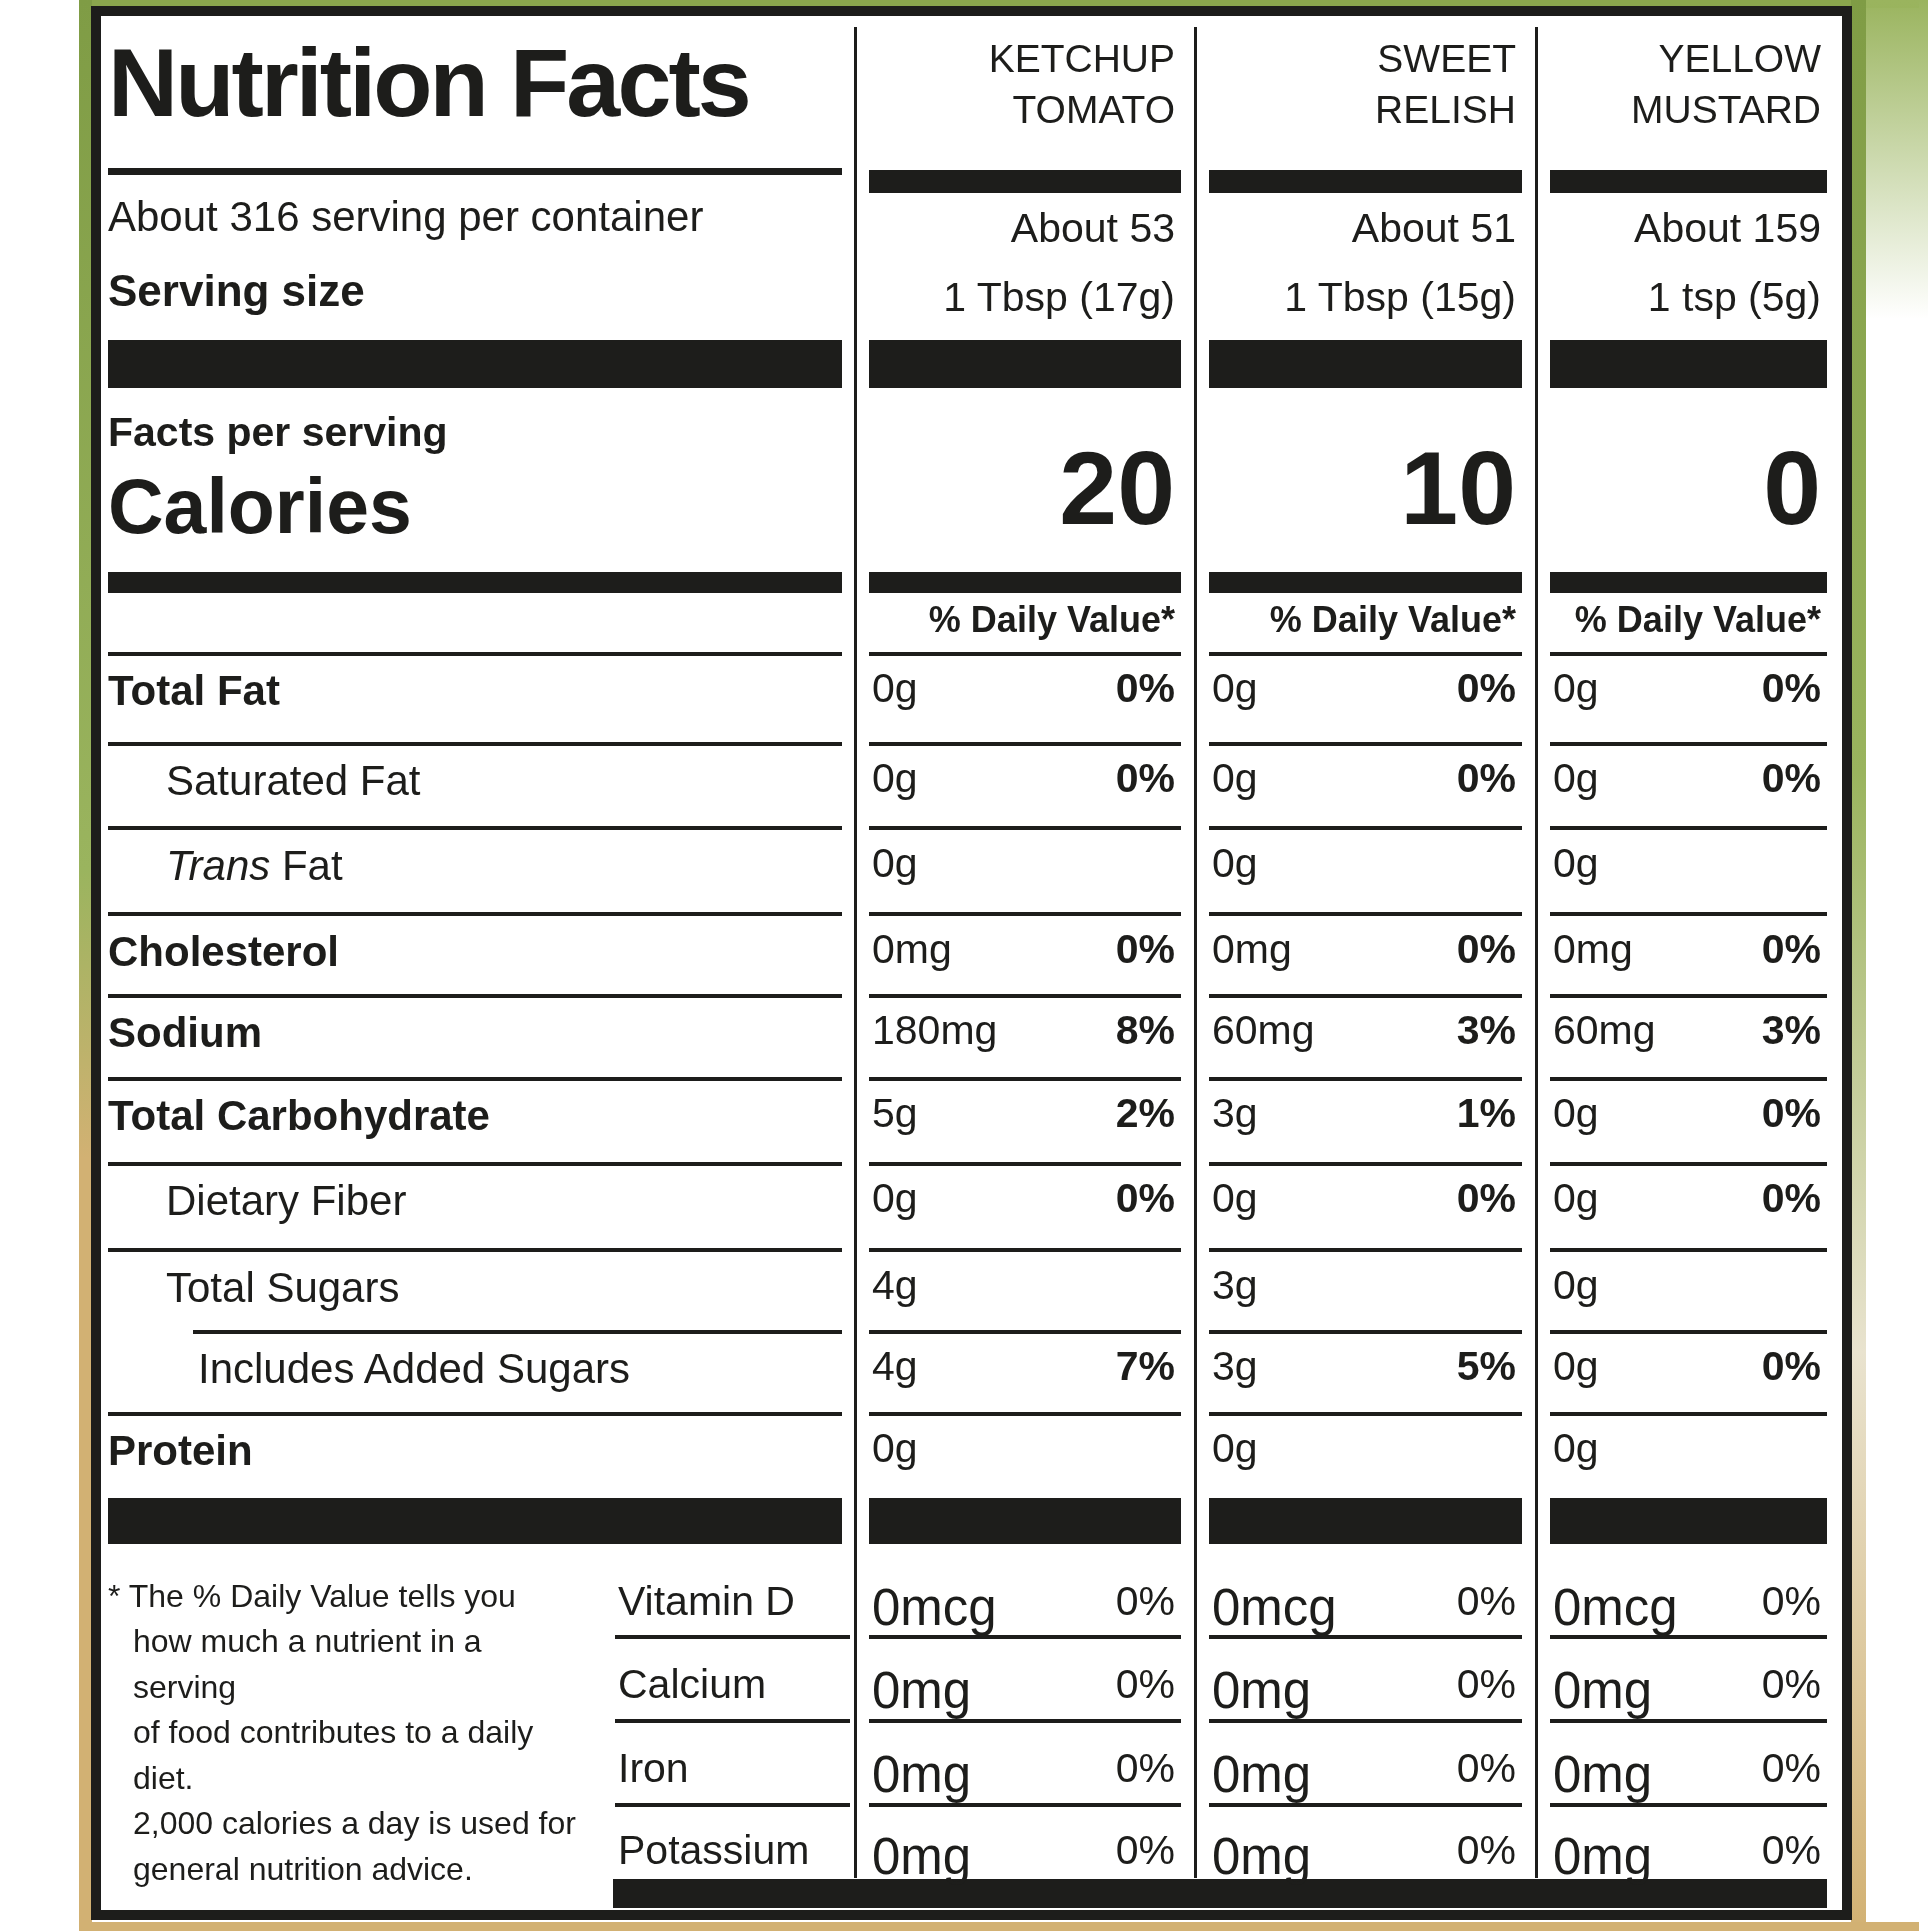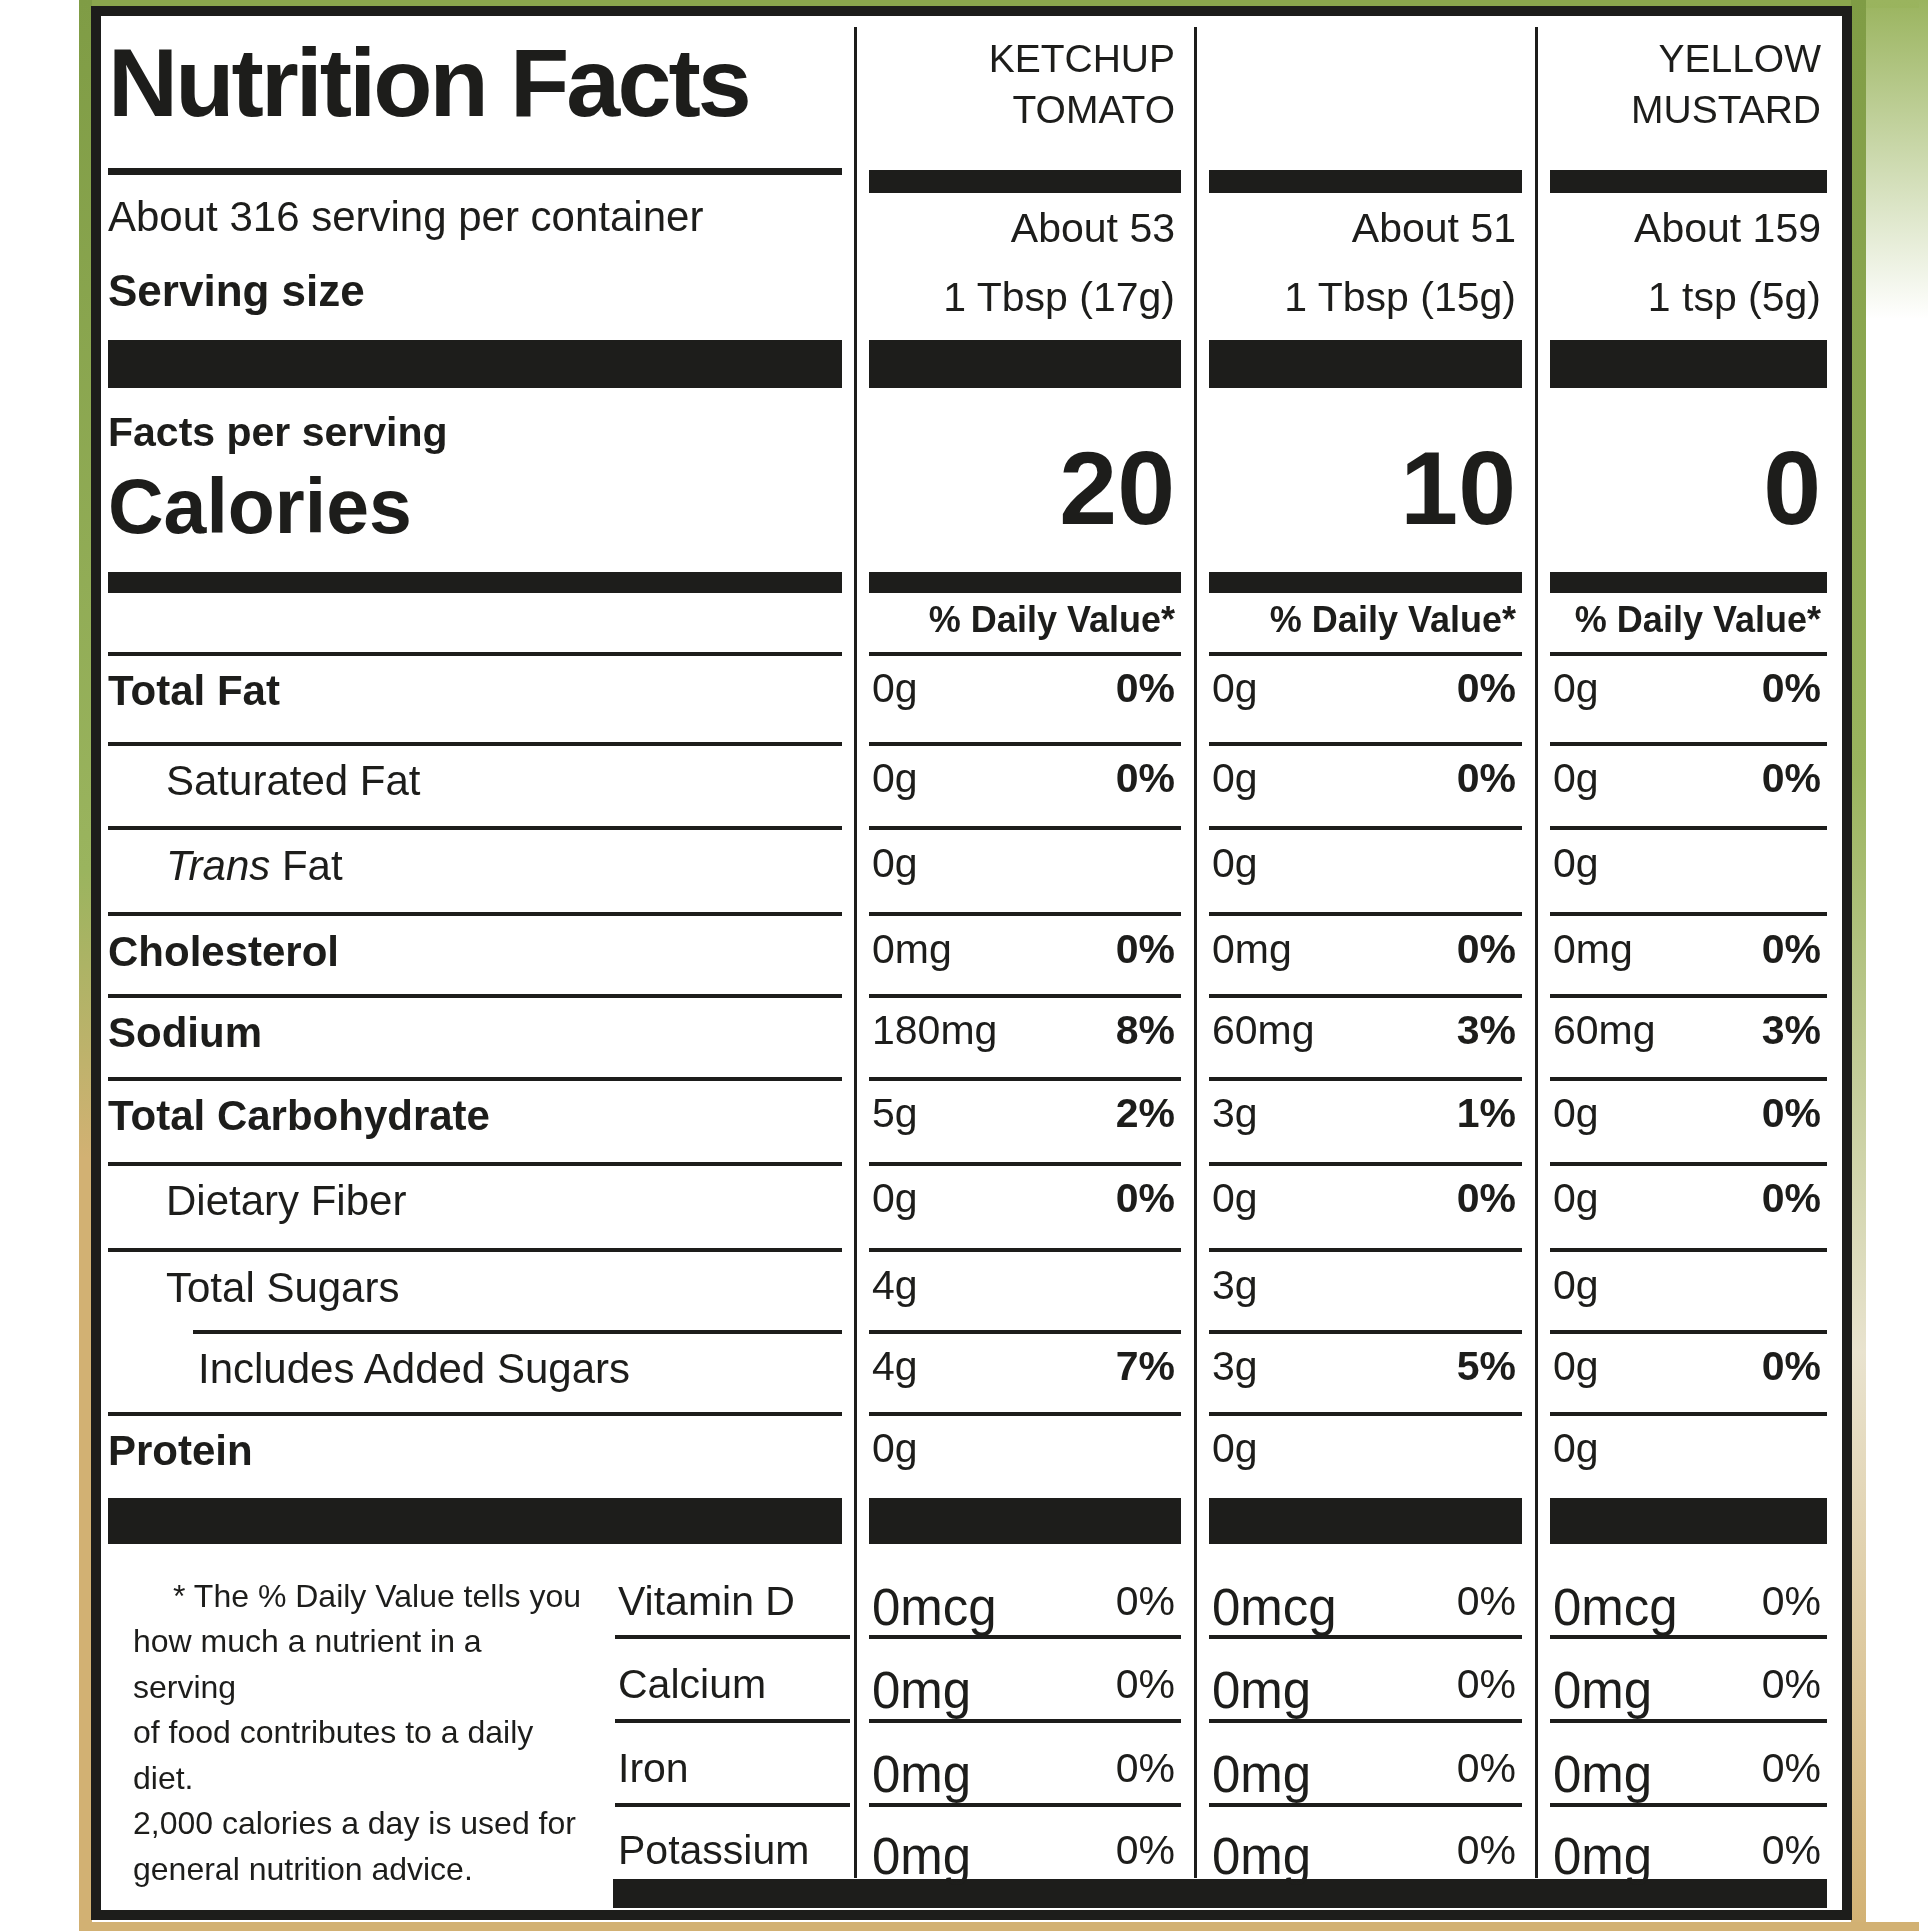--- a/index.html
+++ b/index.html
@@ -30,21 +30,21 @@
   .calnum{position:absolute;top:429px;font-size:104px;font-weight:bold;text-align:right;}
   .dvh{position:absolute;top:599px;font-size:36px;font-weight:bold;text-align:right;}
   .nname{position:absolute;font-size:42px;}
   .nval{position:absolute;font-size:41px;}
   .npct{position:absolute;font-size:41px;font-weight:bold;text-align:right;}
   .vname{position:absolute;font-size:41px;}
   .vval{position:absolute;font-size:51px;}
   .vpct{position:absolute;font-size:41px;text-align:right;}
   .foot{position:absolute;left:108px;top:1574px;width:473px;font-size:32px;line-height:1.42;}
   .foot .fl{padding-left:25px;}
-  .foot .fl:first-child{padding-left:0;text-align:right;}
+  .foot .fl:first-child{padding-left:0;}
 </style>
 </head>
 <body>
 
 <div id="sheet">
   <div class="strip-top"></div>
   <div class="corner-right"></div>
   <div class="strip-left"></div>
   <div class="strip-right"></div>
   <div class="strip-bottom"></div>
@@ -80,20 +80,24 @@
       <div>TOMATO</div>
     </div>
     <div class="bar" style="left: 869px; top: 170px; width: 312px; height: 23px;"></div>
     <div class="colabout" style="left: 872px; width: 303px;">About 53</div>
     <div class="colserv" style="left: 872px; width: 303px;">1 Tbsp (17g)</div>
     <div class="bar" style="left: 869px; top: 340px; width: 312px; height: 48px;"></div>
     <div class="calnum" style="left: 872px; width: 303px;">20</div>
     <div class="bar" style="left: 869px; top: 572px; width: 312px; height: 21px;"></div>
     <div class="dvh" style="left: 872px; width: 303px;">% Daily Value*</div>
     <div class="bar" style="left: 869px; top: 1498px; width: 312px; height: 46px;"></div>
+    <div class="colhead" style="left: 1212px; width: 304px;">
+      <div>SWEET</div>
+      <div>RELISH</div>
+    </div>
     <div class="bar" style="left: 1209px; top: 170px; width: 313px; height: 23px;"></div>
     <div class="colabout" style="left: 1212px; width: 304px;">About 51</div>
     <div class="colserv" style="left: 1212px; width: 304px;">1 Tbsp (15g)</div>
     <div class="bar" style="left: 1209px; top: 340px; width: 313px; height: 48px;"></div>
     <div class="calnum" style="left: 1212px; width: 304px;">10</div>
     <div class="bar" style="left: 1209px; top: 572px; width: 313px; height: 21px;"></div>
     <div class="dvh" style="left: 1212px; width: 304px;">% Daily Value*</div>
     <div class="bar" style="left: 1209px; top: 1498px; width: 313px; height: 46px;"></div>
     <div class="colhead" style="left: 1553px; width: 268px;">
       <div>YELLOW</div>

